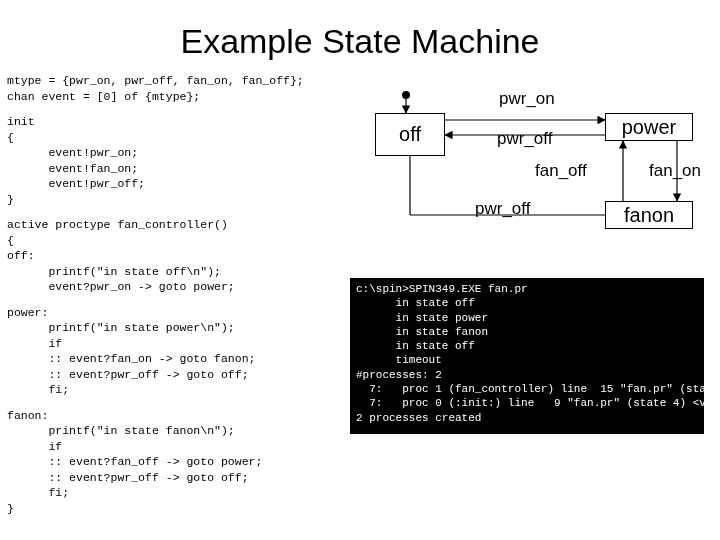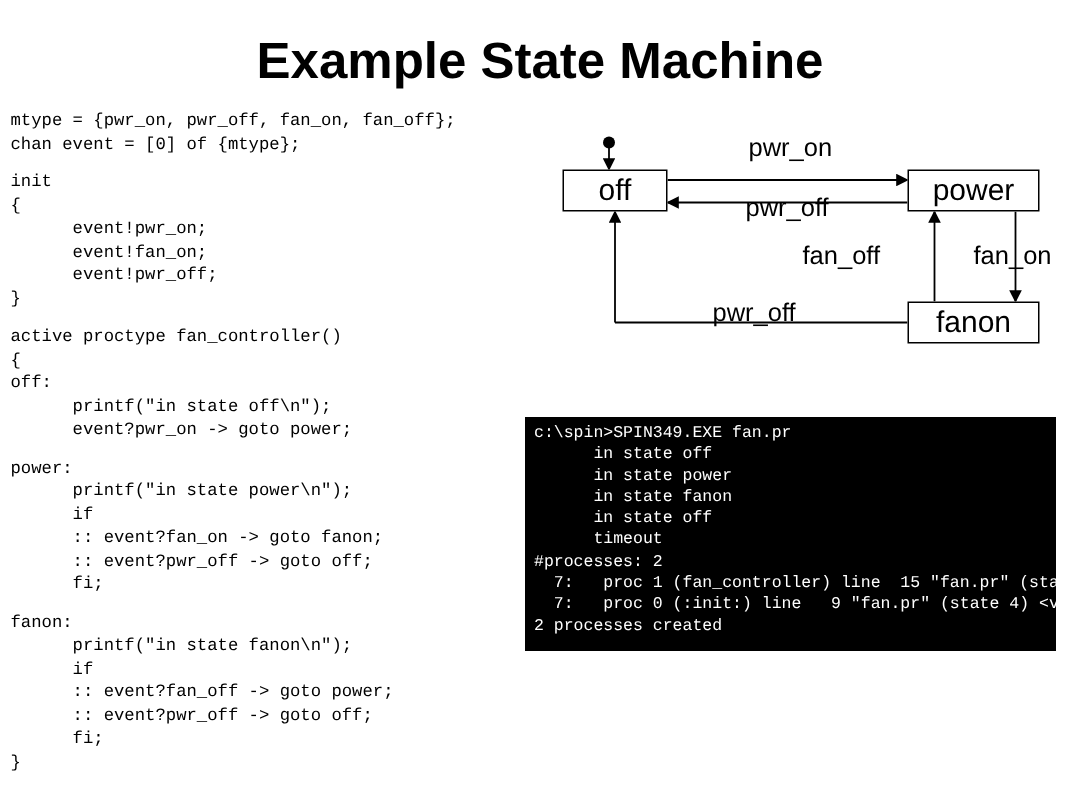--- a/index.html
+++ b/index.html
@@ -6,21 +6,21 @@
   body {
     width: 720px; height: 540px;
     background: #fff;
     font-family: 'Courier New', monospace;
     position: relative;
     overflow: hidden;
   }
   .title {
     font-family: Arial, sans-serif;
     font-size: 34px;
-    font-weight: bold;
+    font-weight: normal;
     text-align: center;
     padding: 22px 0 12px 0;
   }
   .content { position: relative; padding: 0 7px; }
   .code {
     font-size: 11.5px;
     line-height: 1.35;
     white-space: pre;
     font-family: 'Courier New', monospace;
   }
@@ -30,21 +30,21 @@
     width: 350px; height: 180px;
   }
   .state-box {
     position: absolute;
     border: 1px solid #000;
     background: #fff;
     font-family: Arial, sans-serif;
     font-size: 20px;
     display: flex; align-items: center; justify-content: center;
   }
-  .box-off   { left: 20px;  top: 40px;  width: 70px; height: 28px; }
+  .box-off   { left: 20px;  top: 40px;  width: 70px; height: 43px; }
   .box-power { left: 250px; top: 40px;  width: 88px; height: 28px; }
   .box-fanon { left: 250px; top: 128px; width: 88px; height: 28px; }
   .edge-label {
     position: absolute;
     font-family: Liberation Sans, sans-serif;
     font-size: 17px;
   }
   .lbl-pwron  { left: 144px; top: 16px; }
   .lbl-pwroff { left: 142px; top: 56px; }
   .lbl-fanoff { left: 180px; top: 88px; }

